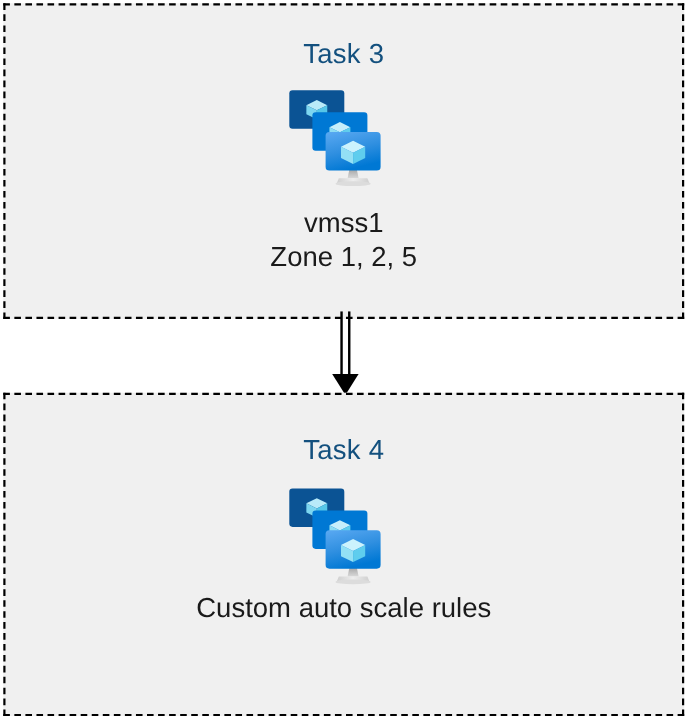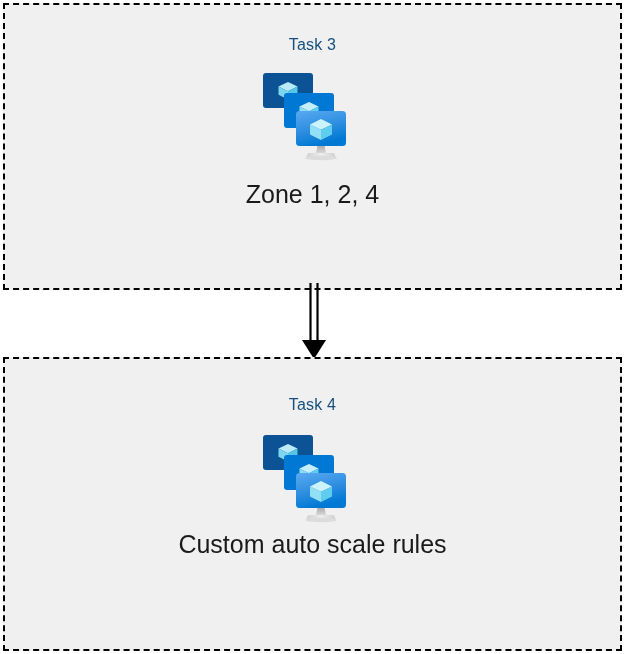--- a/index.html
+++ b/index.html
@@ -41,21 +41,21 @@
   }
   #box-task4 {
     left: 3px;
     top: 357px;
     width: 619px;
     height: 294px;
   }
 
   .task-title {
     color: #13507e;
-    font-size: 16px;
+    font-size: 25px;
     line-height: 1;
     letter-spacing: 0.2px;
     white-space: nowrap;
   }
   #box-task3 .task-title { margin-top: 32px; }
   #box-task4 .task-title { margin-top: 38px; }
 
   .node-label {
     color: #1a1a1a;
     font-size: 25px;
@@ -132,21 +132,22 @@
 
       <rect x="38" y="44" width="50" height="35" rx="3.5" fill="url(#frontMon3)"></rect>
       <g>
         <path d="M63 52 L74 57.4 L63 62.8 L52 57.4 Z" fill="#ccf2fd"></path>
         <path d="M52 57.4 L63 62.8 L63 73 L52 67.6 Z" fill="#93e0f5"></path>
         <path d="M74 57.4 L74 67.6 L63 73 L63 62.8 Z" fill="#5fcdee"></path>
       </g>
     </svg>
 
     <div class="node-label">
-      <span class="line">Zone 1, 2, 4</span>
+      <span class="line">vmss1</span>
+      <span class="line">Zone 1, 2, 5</span>
     </div>
   </div>
 
   <svg class="connector" width="36" height="78" viewBox="0 0 36 78" aria-hidden="true">
 
     <line x1="14.5" y1="0" x2="14.5" y2="58" stroke="#000000" stroke-width="2.2"></line>
     <line x1="21.5" y1="0" x2="21.5" y2="58" stroke="#000000" stroke-width="2.2"></line>
 
     <path d="M6 57 L30 57 L18 76 Z" fill="#000000"></path>
   </svg>

